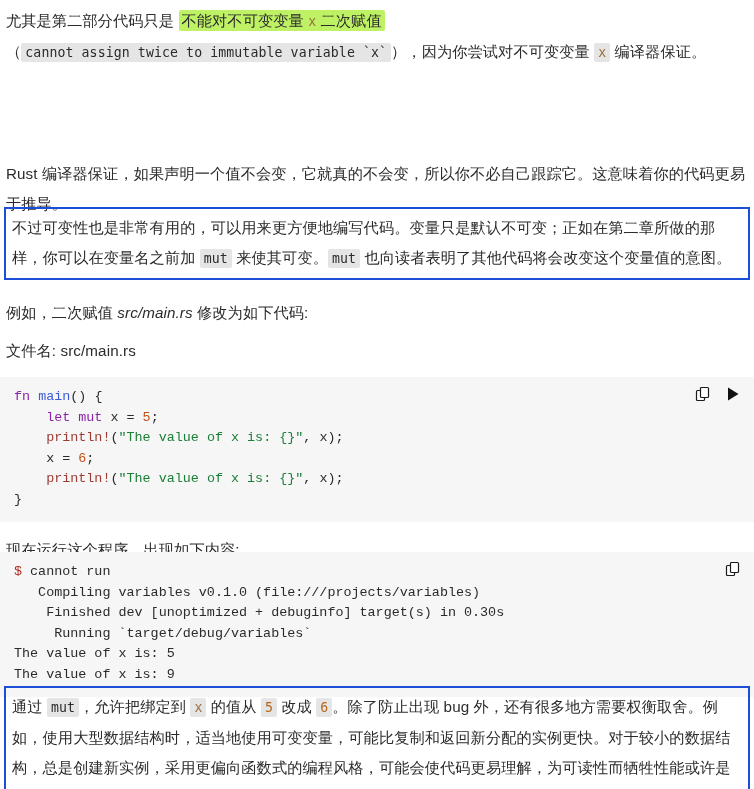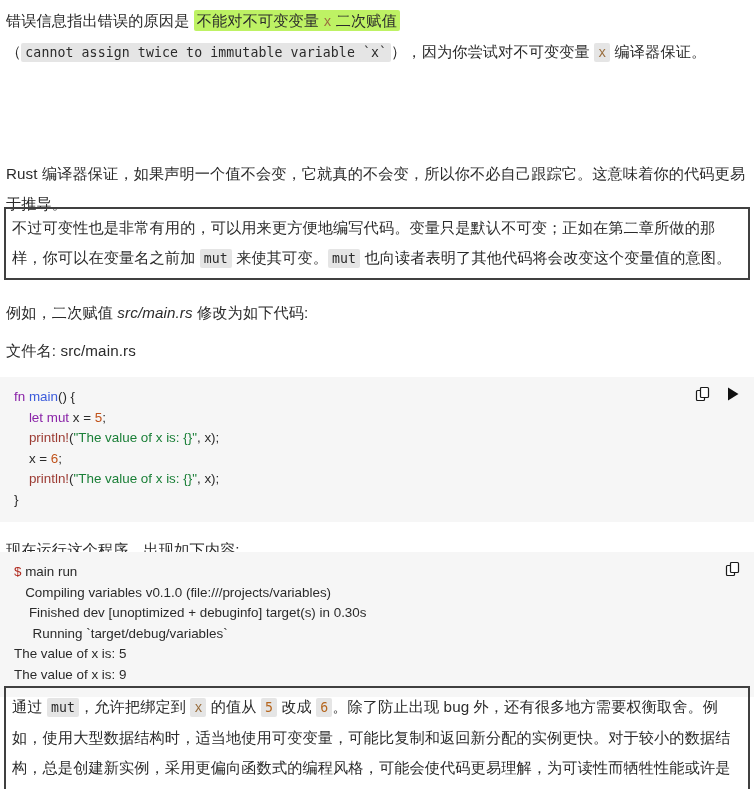--- a/index.html
+++ b/index.html
@@ -47,35 +47,35 @@
   .hl {
     background: #bef264;
     padding: 2px 3px;
     border-radius: 2px;
   }
   b.bold { font-weight: bold; color: #1a1a1a; }
   i.ital { }
 
   
   .redbox {
-    border: 2px solid #404040;
+    border: 2px solid #1d4ed8;
     padding: 4px 6px 4px 6px;
     box-sizing: border-box;
   }
 
   
   .codewrap {
     position: relative;
     background: #f6f6f6;
     box-sizing: border-box;
     padding: 10px 14px 12px 14px;
   }
   pre.code {
     margin: 0;
-    font-family: Liberation Sans, sans-serif;
+    font-family: Liberation Mono, monospace;
     font-size: 13.4px;
     line-height: 20.5px;
     color: #2b2b2b;
     white-space: pre;
     tab-size: 4;
   }
   .kw   { color: #8a24a8; }        
   .fnm  { color: #3b5bdb; }        
   .mac  { color: #9c3b33; }        
   .str  { color: #1a7f37; }        
@@ -112,21 +112,21 @@
   #b-runtext  { position:absolute; left:6px;  top:535px; width:742px;text-decoration:underline; }
   #b-code2    { position:absolute; left:0px;  top:552px; width:754px; }
   #b-tradeoff { position:absolute; left:4px;  top:686px; width:746px; }
 </style>
 </head>
 <body>
 
 <div class="page">
 
   <div id="b-err" class="blk">
-    <p class="para"><span>错误信息指出错误的原因是</span>&nbsp;<span class="hl"><span>不能对不可变变量</span>&nbsp;<code class="ic var" style="background:transparent;padding:0">x</code>&nbsp;<span>二次赋值</span></span><span>（</span><code class="ic">cannot assign twice to immutable variable `x`</code><span>）</span><span>，因为你尝试对不可变变量</span>&nbsp;<code class="ic var">x</code>&nbsp;<span>编译器保证。</span></p>
+    <p class="para"><span>尤其是第二部分代码只是</span>&nbsp;<span class="hl"><span>不能对不可变变量</span>&nbsp;<code class="ic var" style="background:transparent;padding:0">x</code>&nbsp;<span>二次赋值</span></span><span>（</span><code class="ic">cannot assign twice to immutable variable `x`</code><span>）</span><span>，因为你尝试对不可变变量</span>&nbsp;<code class="ic var">x</code>&nbsp;<span>编译器保证。</span></p>
   </div>
 
 
   <div id="b-rust" class="blk">
     <p class="para">Rust 编译器保证，如果声明一个值不会变，它就真的不会变，所以你不必自己跟踪它。这意味着你的代码更易于推导。</p>
   </div>
 
   <div id="b-mutbox" class="redbox">
     <p class="para"><span>不过可变性也是非常有用的，可以用来更方便地编写代码。变量只是默认不可变；正如在第二章所做的那样，你可以在变量名之前加 </span><code class="ic">mut</code><span> 来使其可变。</span><code class="ic">mut</code><span> 也向读者表明了其他代码将会改变这个变量值的意图。</span></p>
   </div>
@@ -167,21 +167,21 @@
 
   <div id="b-code2" class="codewrap">
     <div class="code-actions">
       <span class="icon-btn" title="copy">
         <svg width="16" height="16" viewBox="0 0 16 16" fill="none">
           <rect x="1.5" y="4.5" width="8" height="10" rx="1" stroke="#1b1b1b" stroke-width="1.2" fill="#ffffff"></rect>
           <rect x="5.5" y="1.5" width="8" height="10" rx="1" stroke="#1b1b1b" stroke-width="1.2" fill="#ffffff"></rect>
         </svg>
       </span>
     </div>
-    <pre class="code"><span class="prompt">$</span><span class="punc"> main run</span>
+    <pre class="code"><span class="prompt">$</span><span class="punc"> cannot run</span>
 <span class="punc">   Compiling variables v0.1.0 (file:///projects/variables)</span>
 <span class="punc">    Finished dev [unoptimized + debuginfo] target(s) in 0.30s</span>
 <span class="punc">     Running `target/debug/variables`</span>
 <span class="punc">The value of x is: 5</span>
 <span class="punc">The value of x is: 9</span></pre>
   </div>
 
   <div id="b-tradeoff" class="redbox">
     <p class="para"><span>通过 </span><code class="ic">mut</code><span>，允许把绑定到 </span><code class="ic var">x</code><span> 的值从 </span><code class="ic num">5</code><span> 改成 </span><code class="ic num">6</code><span>。除了防止出现 bug 外，还有很多地方需要权衡取舍。例如，使用大型数据结构时，适当地使用可变变量，可能比复制和返回新分配的实例更快。对于较小的数据结构，总是创建新实例，采用更偏向函数式的编程风格，可能会使代码更易理解，为可读性而牺牲性能或许是值得的。</span></p>
 

